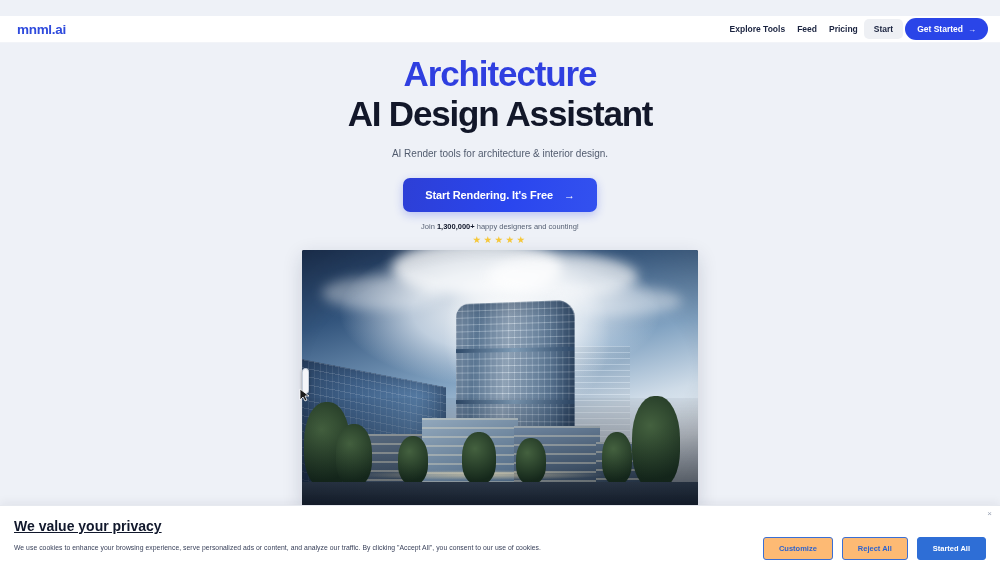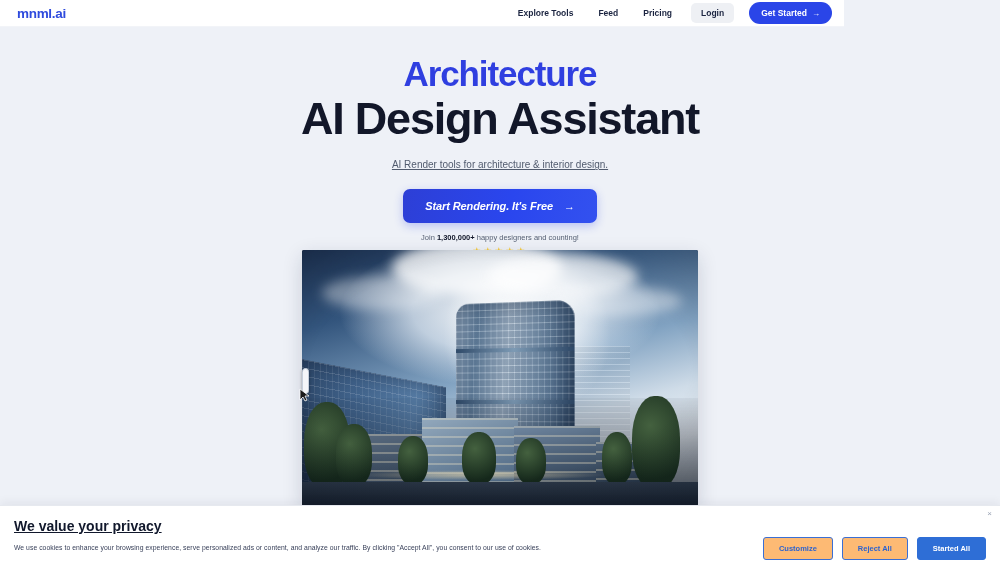--- a/index.html
+++ b/index.html
@@ -6,58 +6,57 @@
   html, body {
     width:1000px; height:563px;
     font-family:"Liberation Sans", sans-serif;
     background:#eef1f7;
     overflow:hidden;
   }
   .page { position:relative; width:1000px; height:563px; background:#eef1f7; }
 
   
   .header {
-    position:absolute; top:0; left:0; width:844px; height:27px;
+    position:absolute; top:16px; left:0; width:1000px; height:27px;
     background:#ffffff; display:flex; align-items:center;
     justify-content:space-between; padding:0 12px;
     border-bottom:1px solid #f2f4f8;
   }
   .logo {
     font-size:13.5px; font-weight:700; color:#2f4bdd;
     letter-spacing:-0.3px; margin-left:5px;
   }
-  .nav { display:flex; align-items:center; gap:13px; }
+  .nav { display:flex; align-items:center; gap:0; }
   .nav-link {
     font-size:8.5px; font-weight:600; color:#1b2440;
     padding:5px 6px; border-radius:5px; white-space:nowrap;
   }
   .nav-link.pill { background:#eef0f4; padding:5px 10px; }
   .btn-getstarted {
     background:#2a45e8; color:#fff; font-size:8.5px; font-weight:700;
     padding:6px 12px; border-radius:11px; white-space:nowrap;
     display:flex; align-items:center; gap:5px; margin-left:2px;text-align:right;
   }
   .btn-getstarted .arr { font-size:8px; }
 
   
   .hero { position:absolute; top:27px; left:0; width:1000px; text-align:center; }
   .h1-blue {
     margin-top:28px; font-size:35px; font-weight:800; color:#2f3fe0;
     letter-spacing:-1.1px; line-height:1.06;
   }
   .h1-dark {
-    font-size:45px; font-weight:800; color:#121729;
+    font-size:35px; font-weight:800; color:#121729;
     letter-spacing:-1.2px; line-height:1.12; margin-top:2px;
   }
   .sub {
     margin-top:13px; font-size:10px; color:#515b6e; line-height:1.5;
     font-weight:400;
-    text-decoration:underline;
-  }
-  .cta-wrap { margin-top:17px; display:flex; justify-content:center;font-style:italic; }
+  }
+  .cta-wrap { margin-top:17px; display:flex; justify-content:center; }
   .cta {
     background:linear-gradient(100deg,#2d3fd6 0%,#2a46ee 55%,#3351ef 100%);
     color:#fff; font-size:11px; font-weight:700; letter-spacing:-0.1px;
     padding:11px 22px; border-radius:7px;
     display:inline-flex; align-items:center; gap:11px;
     box-shadow:0 3px 10px rgba(42,69,232,0.28);
   }
   .cta .arr { font-size:11px; font-weight:500; }
   .proof { margin-top:10px; font-size:7.5px; color:#566074; }
   .proof b { color:#11172b; font-weight:700; }
@@ -213,21 +212,21 @@
 <body>
 
 <div class="page">
 
   <div class="header">
     <div class="logo">mnml.ai</div>
     <div class="nav">
       <div class="nav-link">Explore Tools</div>
       <div class="nav-link">Feed</div>
       <div class="nav-link">Pricing</div>
-      <div class="nav-link pill">Login</div>
+      <div class="nav-link pill">Start</div>
       <div class="btn-getstarted">
         <span>Get Started</span>
         <span class="arr">→</span>
       </div>
     </div>
   </div>
 
   <div class="hero">
     <div class="h1-blue">Architecture</div>
     <div class="h1-dark">AI Design Assistant</div>

